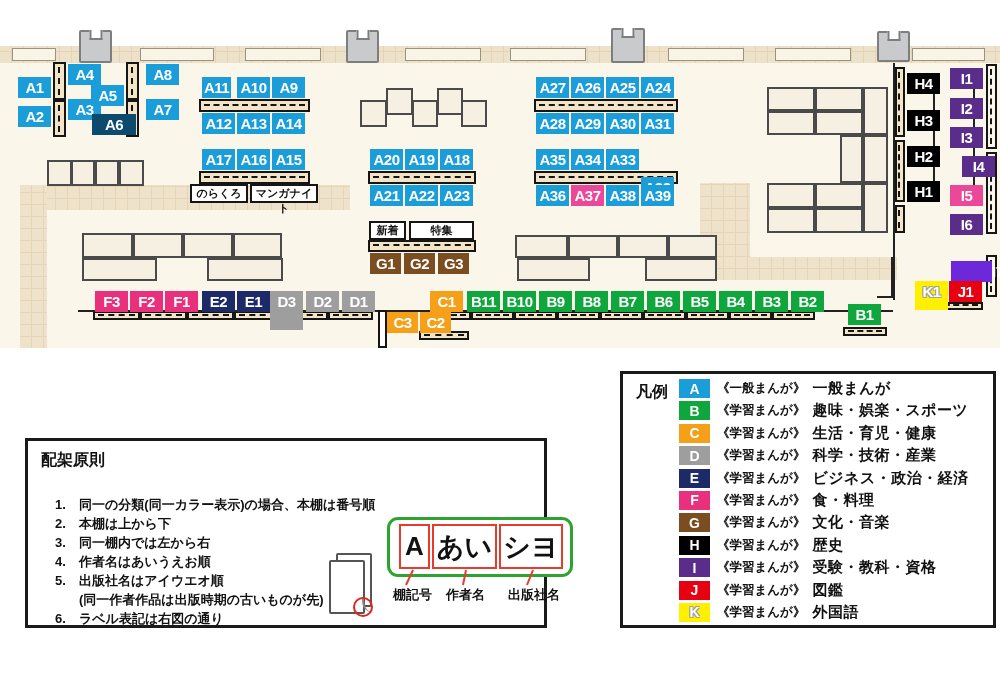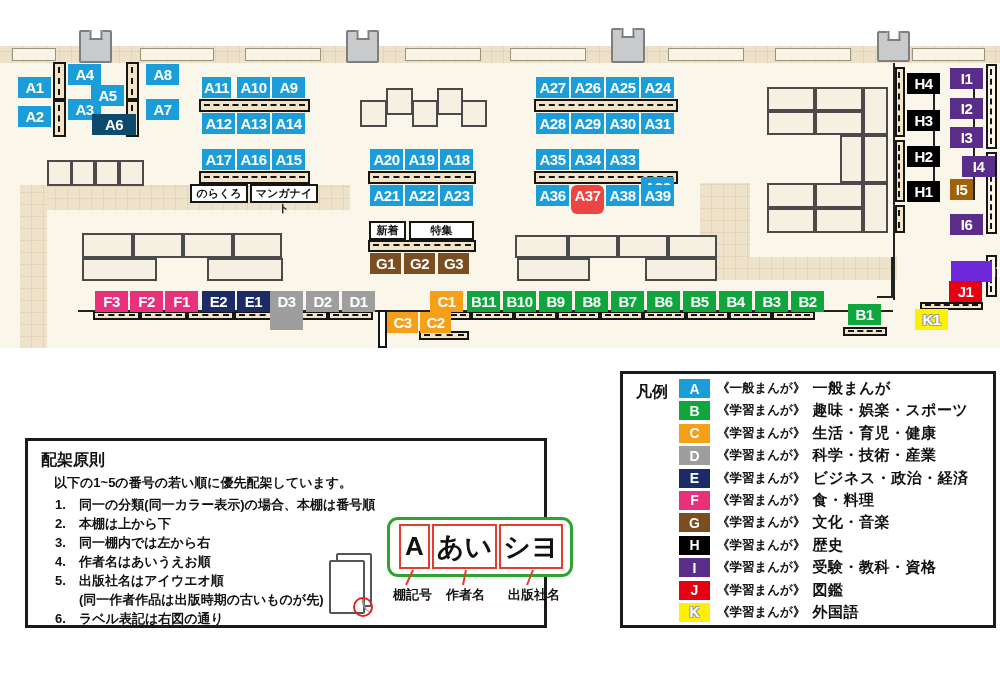--- a/index.html
+++ b/index.html
@@ -201,21 +201,21 @@
       <div class="maplabel" style="background: rgb(27, 157, 217); left: 536px; top: 77px; width: 33px; height: 21px; text-align: center;">A27</div>
       <div class="maplabel" style="background: rgb(27, 157, 217); left: 536px; top: 113px; width: 33px; height: 21px;">A28</div>
       <div class="maplabel" style="background: rgb(27, 157, 217); left: 571px; top: 113px; width: 33px; height: 21px;">A29</div>
       <div class="maplabel" style="background: rgb(27, 157, 217); left: 606px; top: 113px; width: 33px; height: 21px;">A30</div>
       <div class="maplabel" style="background: rgb(27, 157, 217); left: 641px; top: 113px; width: 33px; height: 21px;">A31</div>
       <div class="maplabel" style="background: rgb(27, 157, 217); left: 641px; top: 149px; width: 33px; height: 21px; margin-top: 28px;">A32</div>
       <div class="maplabel" style="background: rgb(27, 157, 217); left: 606px; top: 149px; width: 33px; height: 21px;">A33</div>
       <div class="maplabel" style="background: rgb(27, 157, 217); left: 571px; top: 149px; width: 33px; height: 21px;">A34</div>
       <div class="maplabel" style="background: rgb(27, 157, 217); left: 536px; top: 149px; width: 33px; height: 21px;">A35</div>
       <div class="maplabel" style="background: rgb(27, 157, 217); left: 536px; top: 185px; width: 33px; height: 21px;">A36</div>
-      <div class="maplabel" style="background: #ef4444; left: 571px; top: 185px; width: 33px; height: 29px; border-radius: 6px;">A37</div>
+      <div class="maplabel" style="background: #ec4899; left: 571px; top: 185px; width: 33px; height: 21px;">A37</div>
       <div class="maplabel" style="background: rgb(27, 157, 217); left: 606px; top: 185px; width: 33px; height: 21px;">A38</div>
       <div class="maplabel" style="background: rgb(27, 157, 217); left: 641px; top: 185px; width: 33px; height: 21px;">A39</div>
       <div class="maplabel" style="background: rgb(16, 166, 62); left: 848px; top: 304px; width: 33px; height: 21px;">B1</div>
       <div class="maplabel" style="background: rgb(16, 166, 62); left: 791px; top: 291px; width: 33px; height: 21px;">B2</div>
       <div class="maplabel" style="background: rgb(16, 166, 62); left: 755px; top: 291px; width: 33px; height: 21px;">B3</div>
       <div class="maplabel" style="background: rgb(16, 166, 62); left: 719px; top: 291px; width: 33px; height: 21px;">B4</div>
       <div class="maplabel" style="background: rgb(16, 166, 62); left: 683px; top: 291px; width: 33px; height: 21px;">B5</div>
       <div class="maplabel" style="background: rgb(16, 166, 62); left: 647px; top: 291px; width: 33px; height: 21px;">B6</div>
       <div class="maplabel" style="background: rgb(16, 166, 62); left: 611px; top: 291px; width: 33px; height: 21px;">B7</div>
       <div class="maplabel" style="background: rgb(16, 166, 62); left: 575px; top: 291px; width: 33px; height: 21px;">B8</div>
@@ -237,34 +237,33 @@
       <div class="maplabel" style="background: rgb(122, 78, 33); left: 404px; top: 253px; width: 31px; height: 21px;">G2</div>
       <div class="maplabel" style="background: rgb(122, 78, 33); left: 438px; top: 253px; width: 31px; height: 21px;">G3</div>
       <div class="maplabel" style="background: rgb(0, 0, 0); left: 907px; top: 181px; width: 33px; height: 21px;">H1</div>
       <div class="maplabel" style="background: rgb(0, 0, 0); left: 907px; top: 146px; width: 33px; height: 21px;">H2</div>
       <div class="maplabel" style="background: rgb(0, 0, 0); left: 907px; top: 110px; width: 33px; height: 21px;">H3</div>
       <div class="maplabel" style="background: rgb(0, 0, 0); left: 907px; top: 73px; width: 33px; height: 21px;">H4</div>
       <div class="maplabel" style="background: rgb(91, 45, 138); left: 950px; top: 68px; width: 33px; height: 21px;">I1</div>
       <div class="maplabel" style="background: rgb(91, 45, 138); left: 950px; top: 98px; width: 33px; height: 21px;">I2</div>
       <div class="maplabel" style="background: rgb(91, 45, 138); left: 950px; top: 127px; width: 33px; height: 21px;">I3</div>
       <div class="maplabel" style="background: rgb(91, 45, 138); left: 950px; top: 156px; width: 33px; height: 21px; margin-left: 12px;">I4</div>
-      <div class="maplabel" style="background: #a16207; left: 950px; top: 179px; width: 23px; height: 21px;">I5</div>
+      <div class="maplabel" style="background: #ec4899; left: 950px; top: 185px; width: 33px; height: 21px;">I5</div>
       <div class="maplabel" style="background: rgb(91, 45, 138); left: 950px; top: 214px; width: 33px; height: 21px;">I6</div>
       <div class="maplabel" style="background: #6d28d9; left: 951px; top: 261px; width: 33px; height: 21px; padding-left: 41px;">I7</div>
       <div class="maplabel" style="background: rgb(230, 0, 18); left: 949px; top: 281px; width: 33px; height: 21px;">J1</div>
-      <div class="maplabel k" style="background: rgb(255, 240, 0); left: 915px; top: 281px; width: 33px; height: 21px; margin-top: 28px;">K1</div>
+      <div class="maplabel k" style="background: rgb(255, 240, 0); left: 915px; top: 281px; width: 33px; height: 29px;">K1</div>
       <div class="callout" style="left: 190px; top: 184px; width: 58px; height: 19px;">のらくろ</div>
       <div class="callout" style="left: 250px; top: 184px; width: 68px; height: 19px;">マンガナイト</div>
       <div class="callout" style="left: 369px; top: 221px; width: 37px; height: 19px;">新着</div>
       <div class="callout" style="left: 409px; top: 221px; width: 65px; height: 19px;">特集</div>
     </div>
 
   <div class="principles">
     <div class="p-title">配架原則</div>
-    <div class="p-intro">以下の1~5の番号の若い順に優先配架しています。</div>
     <div class="p-items" id="p-items">
         <div class="p-item">
           <div class="p-num">1.</div>
           <div>同一の分類(同一カラー表示)の場合、本棚は番号順</div>
         </div>
         <div class="p-item">
           <div class="p-num">2.</div>
           <div>本棚は上から下</div>
         </div>
         <div class="p-item">

